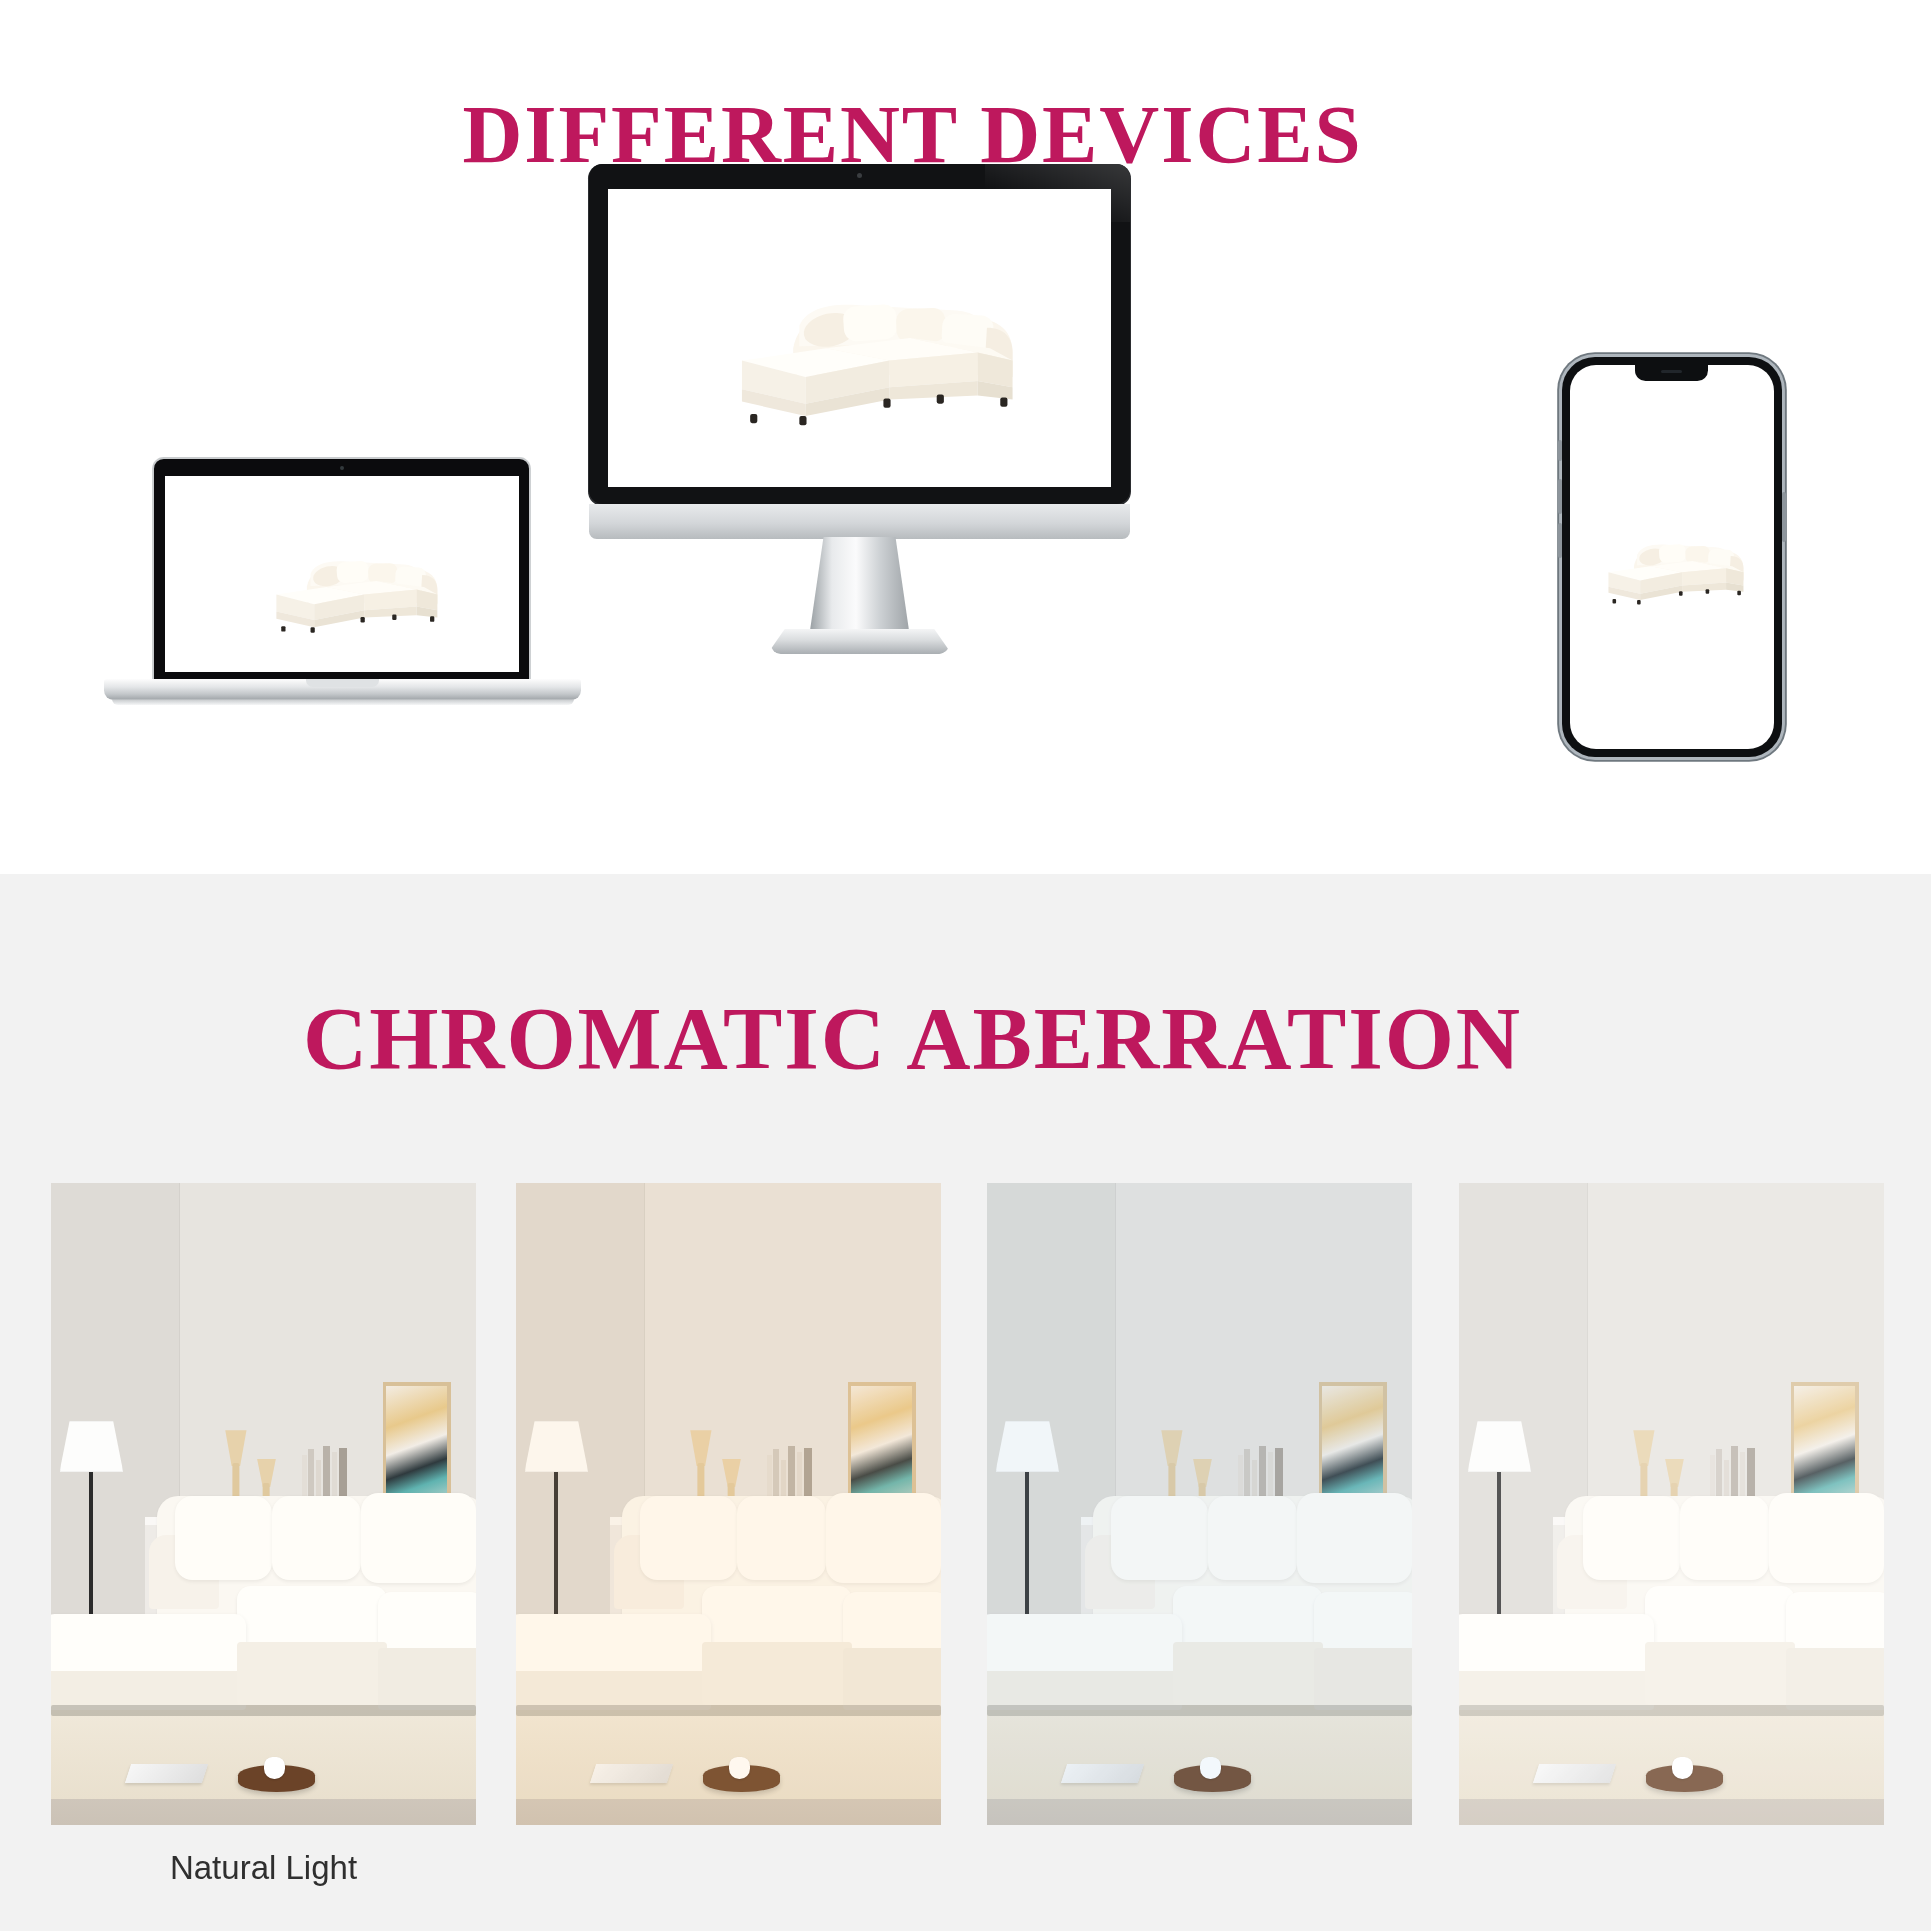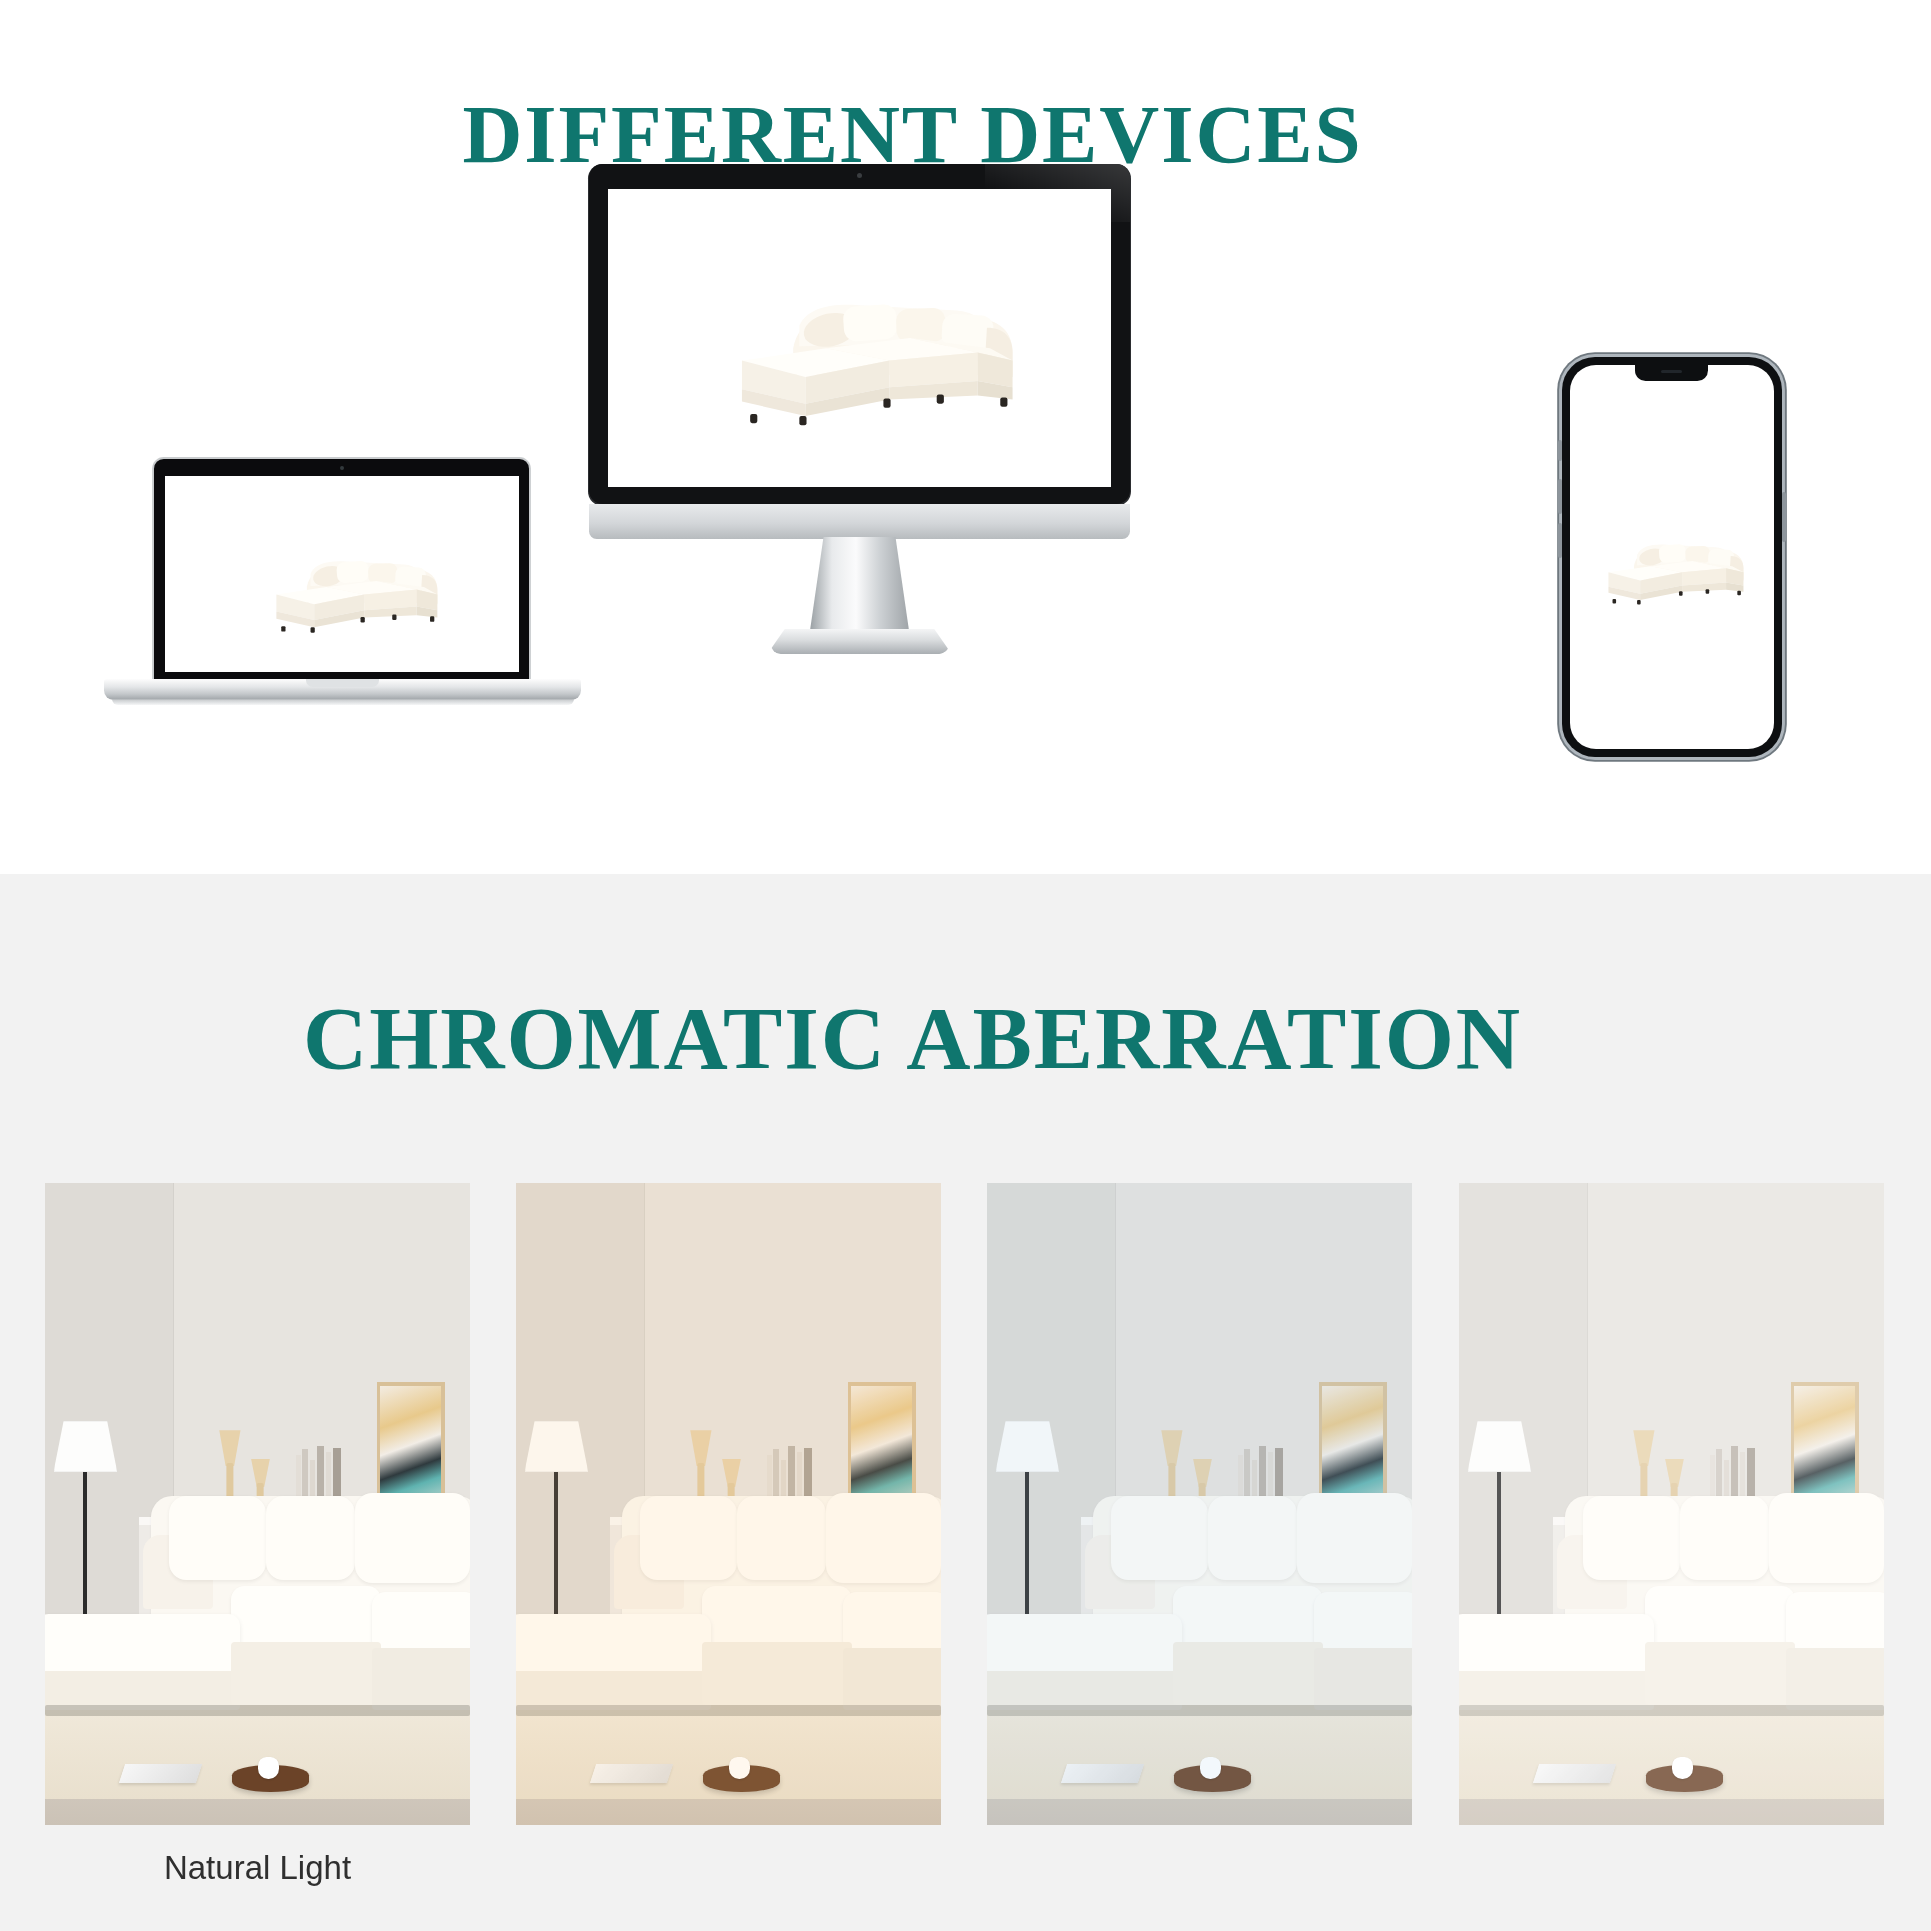--- a/index.html
+++ b/index.html
@@ -13,21 +13,21 @@
 
   
   .sec-devices{
     position:absolute;left:0;top:0;width:1931px;height:874px;
     background:#ffffff;
   }
   .title-serif{
     position:absolute;left:0;width:1825px;text-align:center;
     font-family:"Liberation Serif", serif;
     font-weight:700;
-    color:#0f766e;
+    color:#be185d;
     letter-spacing:1.9px;
     white-space:nowrap;
   }
   .t1{top:35px;font-size:83px;line-height:1.05;}
 
   
   .laptop{position:absolute;left:135px;top:459px;width:415px;height:164px;}
   .laptop-screenframe{
     position:absolute;left:19.3px;top:0;width:375px;height:224px;
     background:#0b0b0d;
@@ -143,21 +143,21 @@
   .panels{position:absolute;left:45px;top:309px;width:1840px;height:642px;}
   .panel{position:absolute;top:0;width:425px;height:642px;}
   .panel .shot{
     position:absolute;left:0;top:0;width:425px;height:642px;
     overflow:hidden;background:#e9e7e4;
   }
   .panel .cap{
     position:absolute;left:0;top:666px;width:425px;text-align:center;
     font-size:33px;color:#2f2f2f;
   }
-  .p0{left:0;}
+  .p0{left:6px;}
   .p1{left:471px;}
   .p2{left:942px;}
   .p3{left:1414px;}
 
   
   .room{position:absolute;inset:0;}
   .r-wall{position:absolute;left:0;top:0;right:0;height:100%;background:#dedbd6;}
   .r-wall-right{position:absolute;left:30%;top:0;right:0;bottom:0;background:#e7e4df;}
   .r-wall-corner{position:absolute;left:30%;top:0;width:1.9px;bottom:0;background:#d4d1cc;}
   .r-wainscot{

